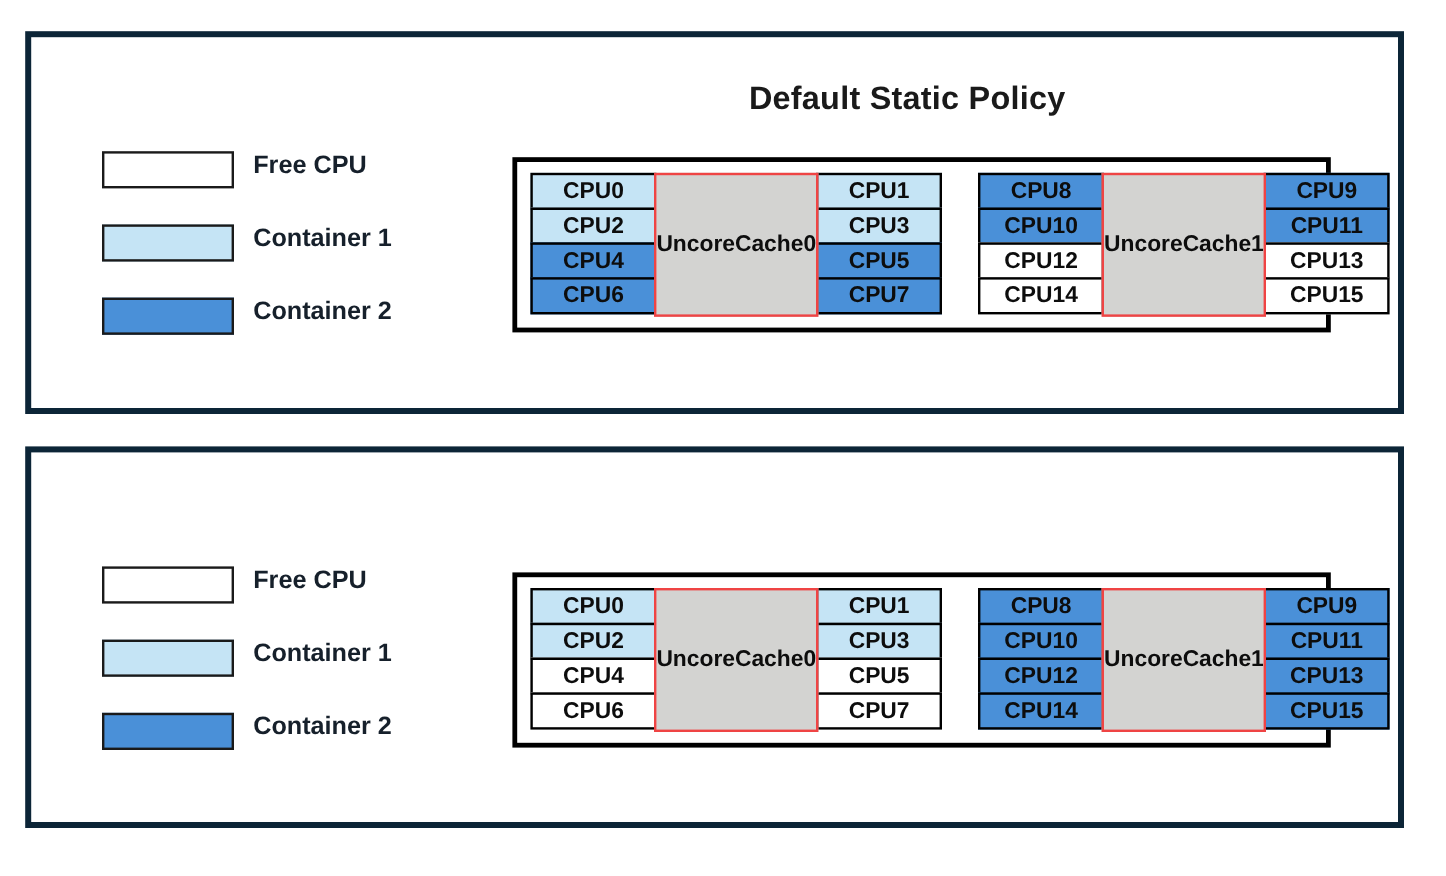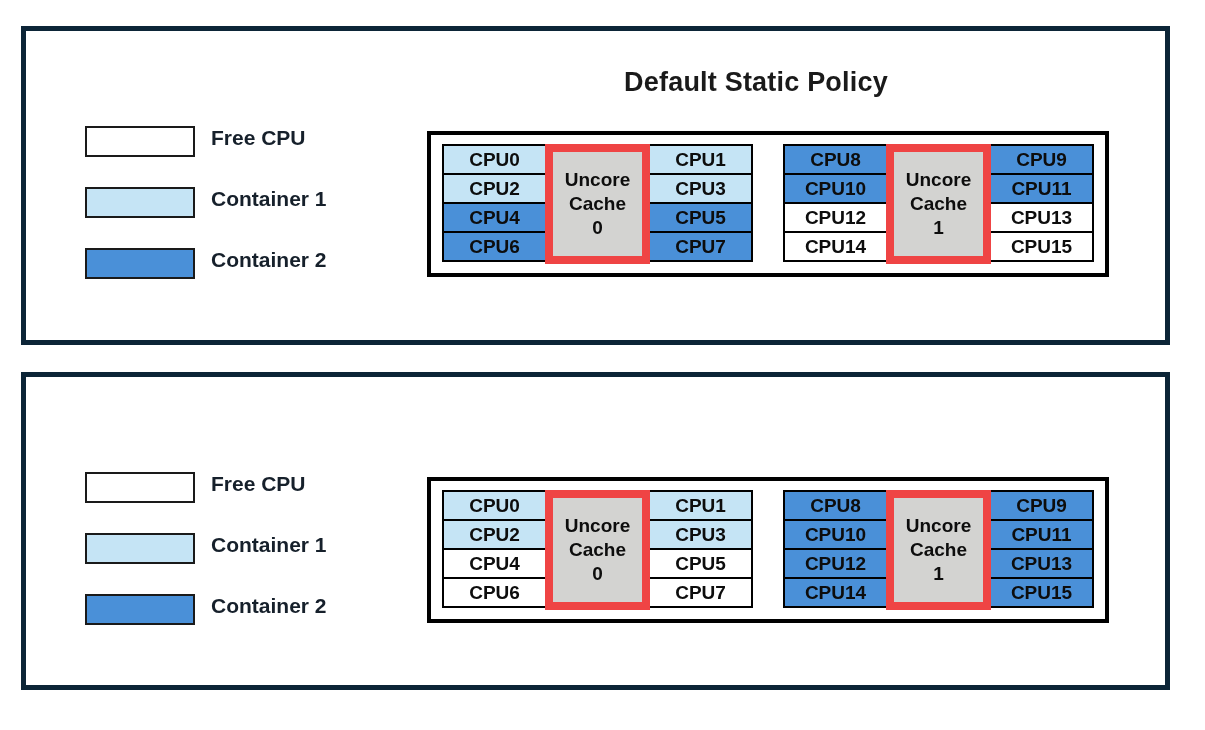--- a/index.html
+++ b/index.html
@@ -102,26 +102,26 @@
     font-size: 19px;
     font-weight: bold;
     color: #0d0d0d;
     background: #ffffff;
   }
   .cpu-col .cpu-cell:first-child { margin-top: 0; }
 
   .cache-cell {
     flex: 1 1 auto;
     box-sizing: border-box;
-    border: 8px solid #ef4444;
+    border: 2px solid #ef4444;
     margin-left: -2px;
     margin-right: -2px;
     background: var(--c-cache, #d3d3d1);
     display: flex;
-    flex-direction: column;
+    flex-direction: row;
     align-items: center;
     justify-content: center;
     font-size: 19px;
     font-weight: bold;
     line-height: 1.25;
     color: #0d0d0d;
     text-align: center;
     z-index: 1;
   }
 

